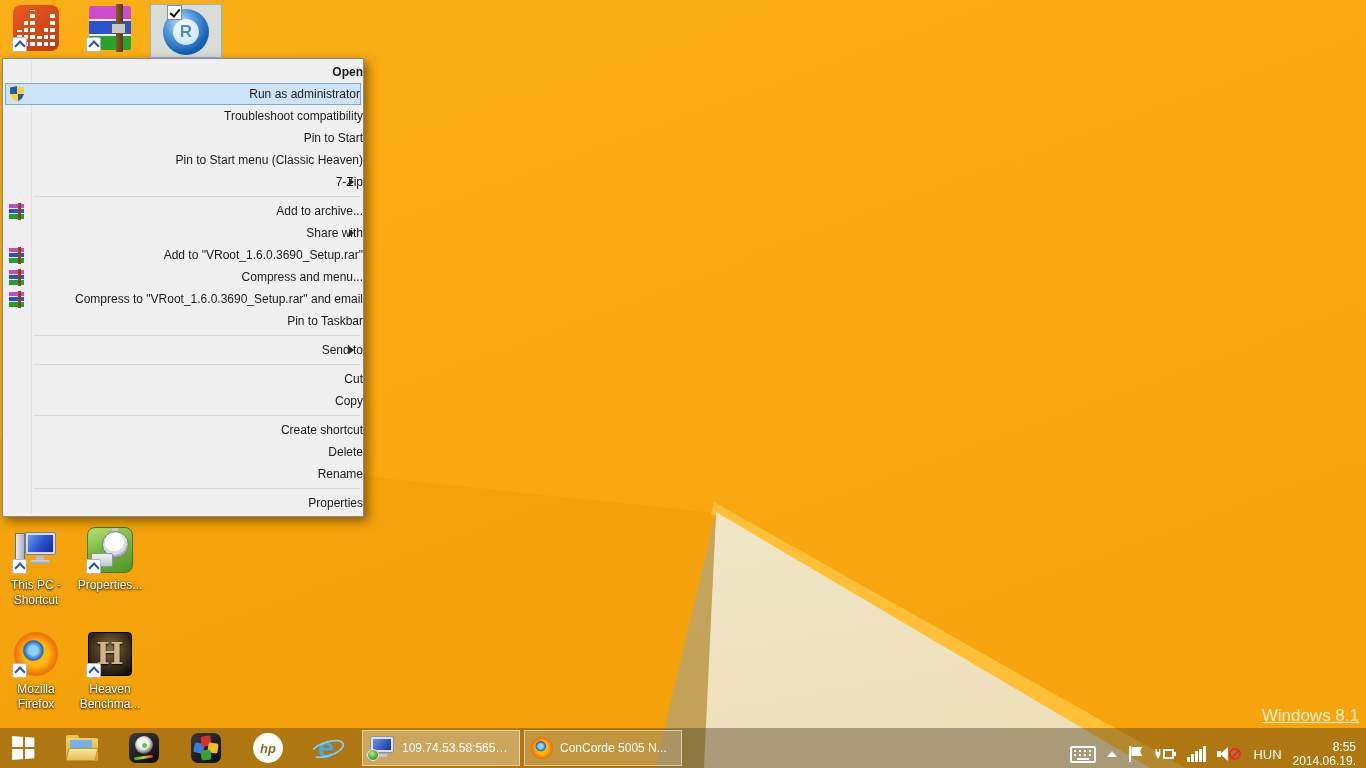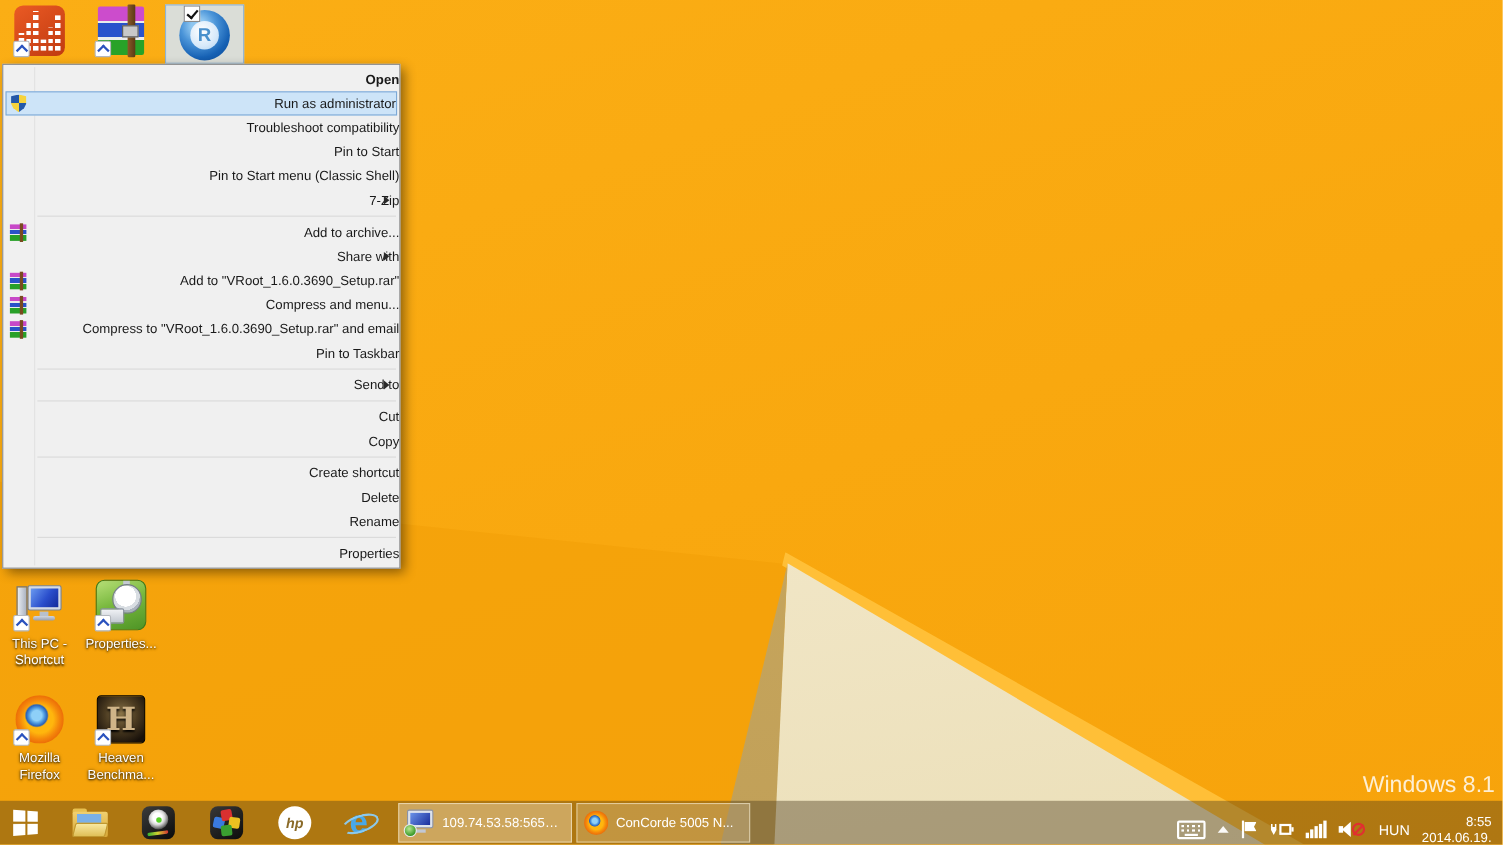--- a/index.html
+++ b/index.html
@@ -14,21 +14,21 @@
              background:#f29d06; opacity:.5; }
   .wp-hi   { clip-path:polygon(714px 502px,1186px 768px,1146px 768px,711px 514px);
              background:#ffc23c; opacity:.9; }
   .wp-cream{ clip-path:polygon(716px 512px,1150px 768px,703px 768px);
              background:linear-gradient(170deg,#f7f0dd 0%,#f1e6c6 60%,#ebdfb8 100%); }
   .wp-tan  { clip-path:polygon(716px 512px,704px 768px,655px 768px);
              background:linear-gradient(180deg,#cfae64,#c1a058); }
 
   .wm { position:absolute; right:7px; bottom:42px; text-align:right;
         color:rgba(255,255,255,.82); z-index:2; }
-  .wm1 { font-size:21px; }
+  .wm1 { font-size:17px;text-decoration:underline; }
   .wm2 { font-size:15.5px; margin-top:2px; }
 
   
   .dcell { position:absolute; width:72px; display:flex; flex-direction:column;
            align-items:center; z-index:5; }
   .dcell.selected { background:rgba(213,228,242,.88); border:1px solid #8fb4d4;
                     height:54px; justify-content:flex-start; padding-top:3px; }
   .dlab { margin-top:4px; font-size:12px; line-height:15px; color:#fff; text-align:center;
           text-shadow:0 1px 2px rgba(0,0,0,.9),0 0 3px rgba(0,0,0,.5); }
   .ibox { position:relative; width:48px; height:48px; display:flex;
@@ -330,21 +330,21 @@
         </span>
       <span>Run as administrator</span>
     </div>
     <div class="mi">
       <span>Troubleshoot compatibility</span>
     </div>
     <div class="mi">
       <span>Pin to Start</span>
     </div>
     <div class="mi">
-      <span>Pin to Start menu (Classic Shell)</span>
+      <span>Pin to Start menu (Classic Heaven)</span>
     </div>
     <div class="mi">
       <span>7-Zip</span>
       <span class="sub-arrow"></span>
     </div>
     <div class="msep"></div>
     <div class="mi">
       <span class="gut">
           <span class="wr16"></span>
         </span>

